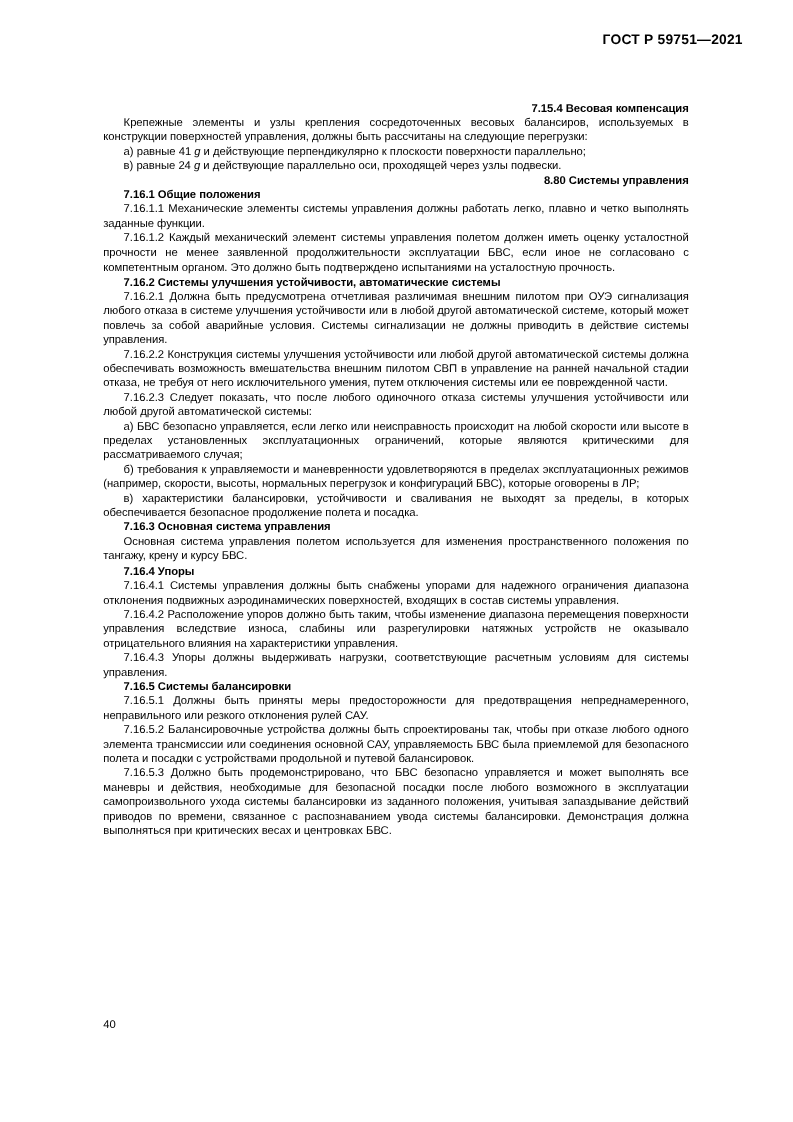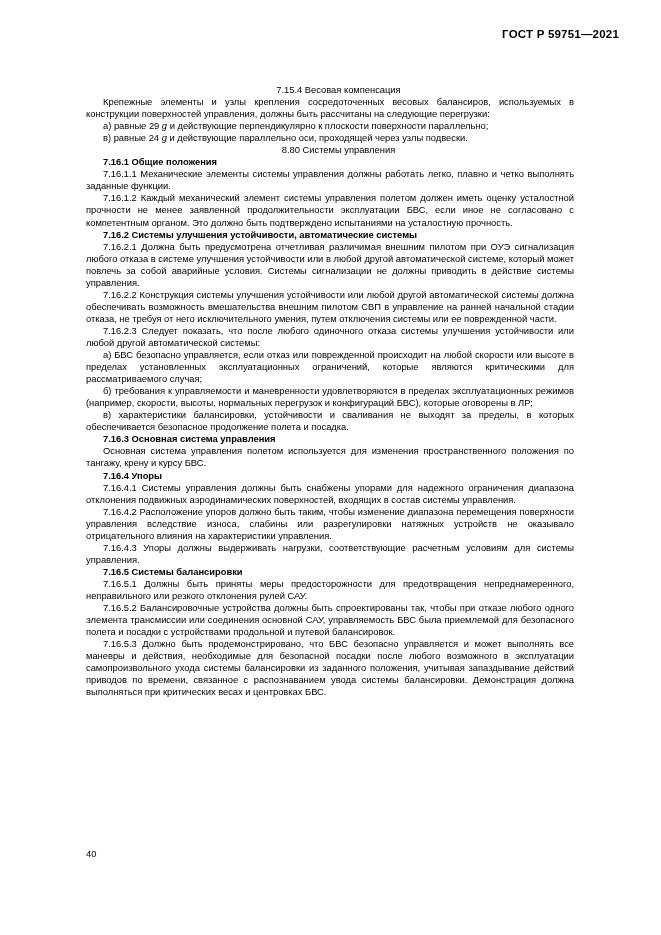--- a/index.html
+++ b/index.html
@@ -42,23 +42,23 @@
     font-size: 9.4px;
     line-height: 12.05px;
     text-align: justify;
     text-justify: inter-word;
     letter-spacing: -0.02px;
   }
   p.ind {
     text-indent: 17px;
   }
   p.h {
-    font-weight: normal;
+    font-weight: bold;
     text-indent: 17px;
-    text-align: center;
+    text-align: right;
   }
   p.h2 {
     font-weight: bold;
     text-indent: 17px;
     text-align: left;
   }
   .it {
     font-style: italic;
   }
   .footer {
@@ -72,33 +72,33 @@
 <body>
 
 <div class="page">
 
   <div class="header">ГОСТ Р 59751—2021</div>
 
   <div class="content">
 
     <p class="h">7.15.4 Весовая компенсация</p>
     <p class="ind">Крепежные элементы и узлы крепления сосредоточенных весовых балансиров, используемых в конструкции поверхностей управления, должны быть рассчитаны на следующие перегрузки:</p>
-    <p class="ind"><span>а)  равные 29 </span><span class="it">g</span><span> и действующие перпендикулярно к плоскости поверхности параллельно;</span></p>
+    <p class="ind"><span>а)  равные 41 </span><span class="it">g</span><span> и действующие перпендикулярно к плоскости поверхности параллельно;</span></p>
     <p class="ind"><span>в)  равные 24 </span><span class="it">g</span><span> и действующие параллельно оси, проходящей через узлы подвески.</span></p>
 
     <p class="h">8.80 Системы управления</p>
     <p class="h2">7.16.1 Общие положения</p>
     <p class="ind">7.16.1.1 Механические элементы системы управления должны работать легко, плавно и четко выполнять заданные функции.</p>
     <p class="ind">7.16.1.2 Каждый механический элемент системы управления полетом должен иметь оценку усталостной прочности не менее заявленной продолжительности эксплуатации БВС, если иное не согласовано с компетентным органом. Это должно быть подтверждено испытаниями на усталостную прочность.</p>
 
     <p class="h2">7.16.2 Системы улучшения устойчивости, автоматические системы</p>
     <p class="ind">7.16.2.1 Должна быть предусмотрена отчетливая различимая внешним пилотом при ОУЭ сигнализация любого отказа в системе улучшения устойчивости или в любой другой автоматической системе, который может повлечь за собой аварийные условия. Системы сигнализации не должны приводить в действие системы управления.</p>
     <p class="ind">7.16.2.2 Конструкция системы улучшения устойчивости или любой другой автоматической системы должна обеспечивать возможность вмешательства внешним пилотом СВП в управление на ранней начальной стадии отказа, не требуя от него исключительного умения, путем отключения системы или ее поврежденной части.</p>
     <p class="ind">7.16.2.3 Следует показать, что после любого одиночного отказа системы улучшения устойчивости или любой другой автоматической системы:</p>
-    <p class="ind">а)  БВС безопасно управляется, если отказ или поврежденной происходит на любой скорости или высоте в пределах установленных эксплуатационных ограничений, которые являются критическими для рассматриваемого случая;</p>
+    <p class="ind">а)  БВС безопасно управляется, если легко или неисправность происходит на любой скорости или высоте в пределах установленных эксплуатационных ограничений, которые являются критическими для рассматриваемого случая;</p>
     <p class="ind">б)  требования к управляемости и маневренности удовлетворяются в пределах эксплуатационных режимов (например, скорости, высоты, нормальных перегрузок и конфигураций БВС), которые оговорены в ЛР;</p>
     <p class="ind">в)  характеристики балансировки, устойчивости и сваливания не выходят за пределы, в которых обеспечивается безопасное продолжение полета и посадка.</p>
 
     <p class="h2">7.16.3 Основная система управления</p>
     <p class="ind">Основная система управления полетом используется для изменения пространственного положения по тангажу, крену и курсу БВС.</p>
 
     <p class="h2">7.16.4 Упоры</p>
     <p class="ind">7.16.4.1 Системы управления должны быть снабжены упорами для надежного ограничения диапазона отклонения подвижных аэродинамических поверхностей, входящих в состав системы управления.</p>
     <p class="ind">7.16.4.2 Расположение упоров должно быть таким, чтобы изменение диапазона перемещения поверхности управления вследствие износа, слабины или разрегулировки натяжных устройств не оказывало отрицательного влияния на характеристики управления.</p>
     <p class="ind">7.16.4.3 Упоры должны выдерживать нагрузки, соответствующие расчетным условиям для системы управления.</p>

